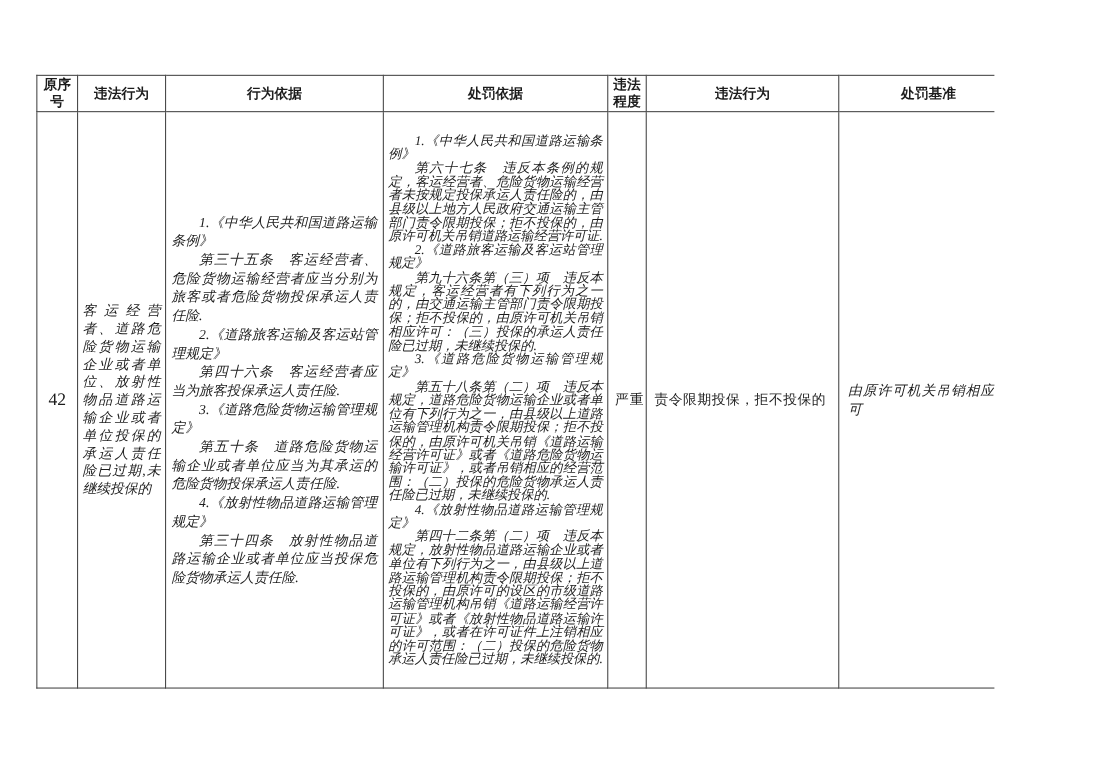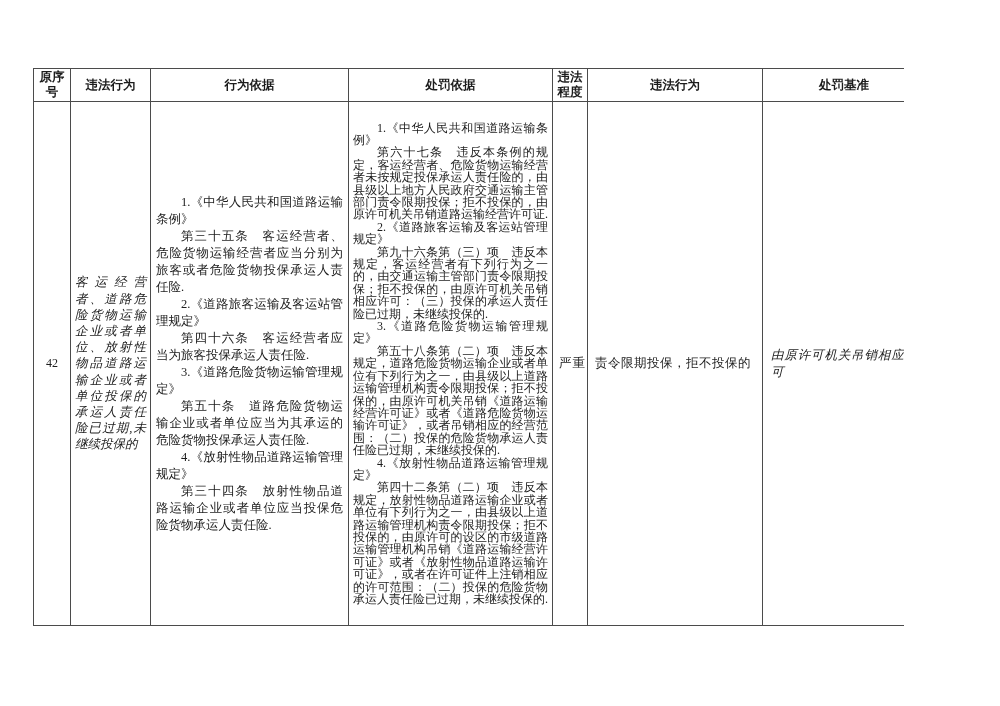--- a/index.html
+++ b/index.html
@@ -37,21 +37,21 @@
     height: 30px;
     padding: 1px 2px;
     word-break: break-all;
   }
   .doc-table tbody td {
     vertical-align: middle;
     height: 521px;
   }
   .c-no {
     text-align: center;
-    font-size: 12px;
+    font-size: 16px;
   }
   .c-violation {
     font-size: 12.5px;
     line-height: 16.2px;
     text-align: justify;
     text-justify: inter-ideograph;
     text-align-last: left;
     word-break: break-all;
     padding: 0 4px;
     font-style: italic;
@@ -66,20 +66,21 @@
     line-height: 12.4px;
     padding: 0 4px;
   }
   .c-act p, .c-penalty p {
     margin: 0;
     text-indent: 2em;
     text-align: justify;
     text-justify: inter-ideograph;
     text-align-last: left;
     word-break: break-all;
+    font-style: italic;
   }
   .c-degree {
     text-align: right;
     font-size: 12.5px;
     letter-spacing: 1px;
     font-family: Liberation Mono, monospace;
   }
   .c-circumstance {
     font-size: 12.5px;
     padding: 0 7px;

